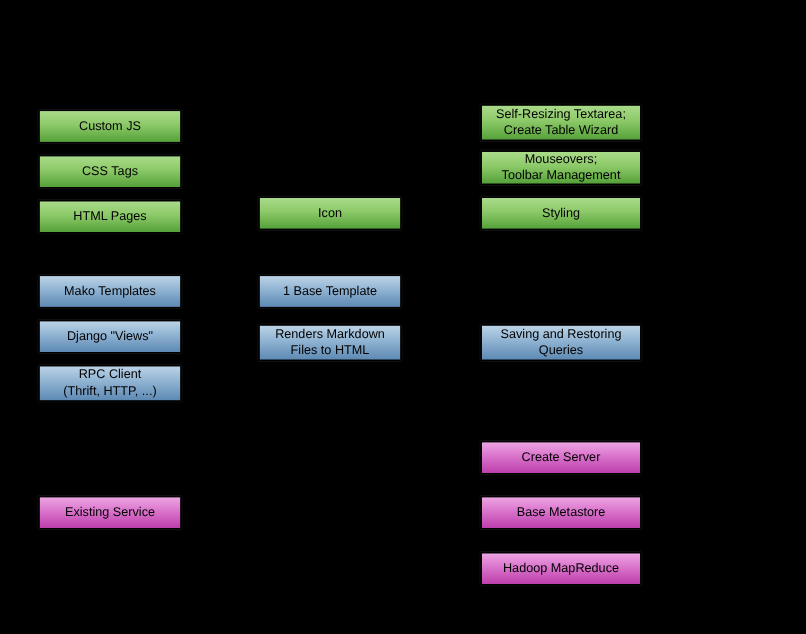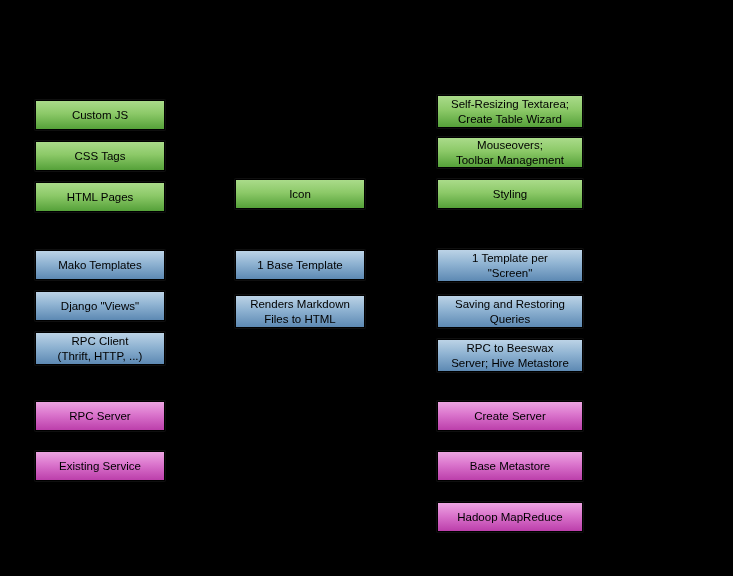--- a/index.html
+++ b/index.html
@@ -78,38 +78,33 @@
 
   <div class="box green b-custom-js">Custom JS</div>
   <div class="box green b-css-tags">CSS Tags</div>
   <div class="box green b-html-pages">HTML Pages</div>
 
   <div class="box blue b-mako-templates">Mako Templates</div>
   <div class="box blue b-django-views">Django "Views"</div>
   <div class="box blue b-rpc-client">RPC Client
 (Thrift, HTTP, ...)</div>
 
-  <div class="box magenta b-rpc-server">RPC Server</div>
   <div class="box magenta b-existing-service">Existing Service</div>
 
   <div class="box green b-icon">Icon</div>
   <div class="box blue b-base-template">1 Base Template</div>
   <div class="box green b-self-resizing">Self-Resizing Textarea;
 Create Table Wizard</div>
 
   <div class="box blue b-renders-markdown">Renders Markdown
 Files to HTML</div>
   <div class="box green b-mouseovers">Mouseovers;
 Toolbar Management</div>
   <div class="box green b-styling">Styling</div>
 
-  <div class="box blue b-template-per-screen">1 Template per
-"Screen"</div>
   <div class="box blue b-saving-queries">Saving and Restoring
 Queries</div>
-  <div class="box blue b-rpc-beeswax">RPC to Beeswax
-Server; Hive Metastore</div>
 
   <div class="box magenta b-beeswax-server">Create Server</div>
   <div class="box magenta b-hive-metastore">Base Metastore</div>
   <div class="box magenta b-hadoop-mapreduce">Hadoop MapReduce</div>
 
 </div>
 
 </body></html>

